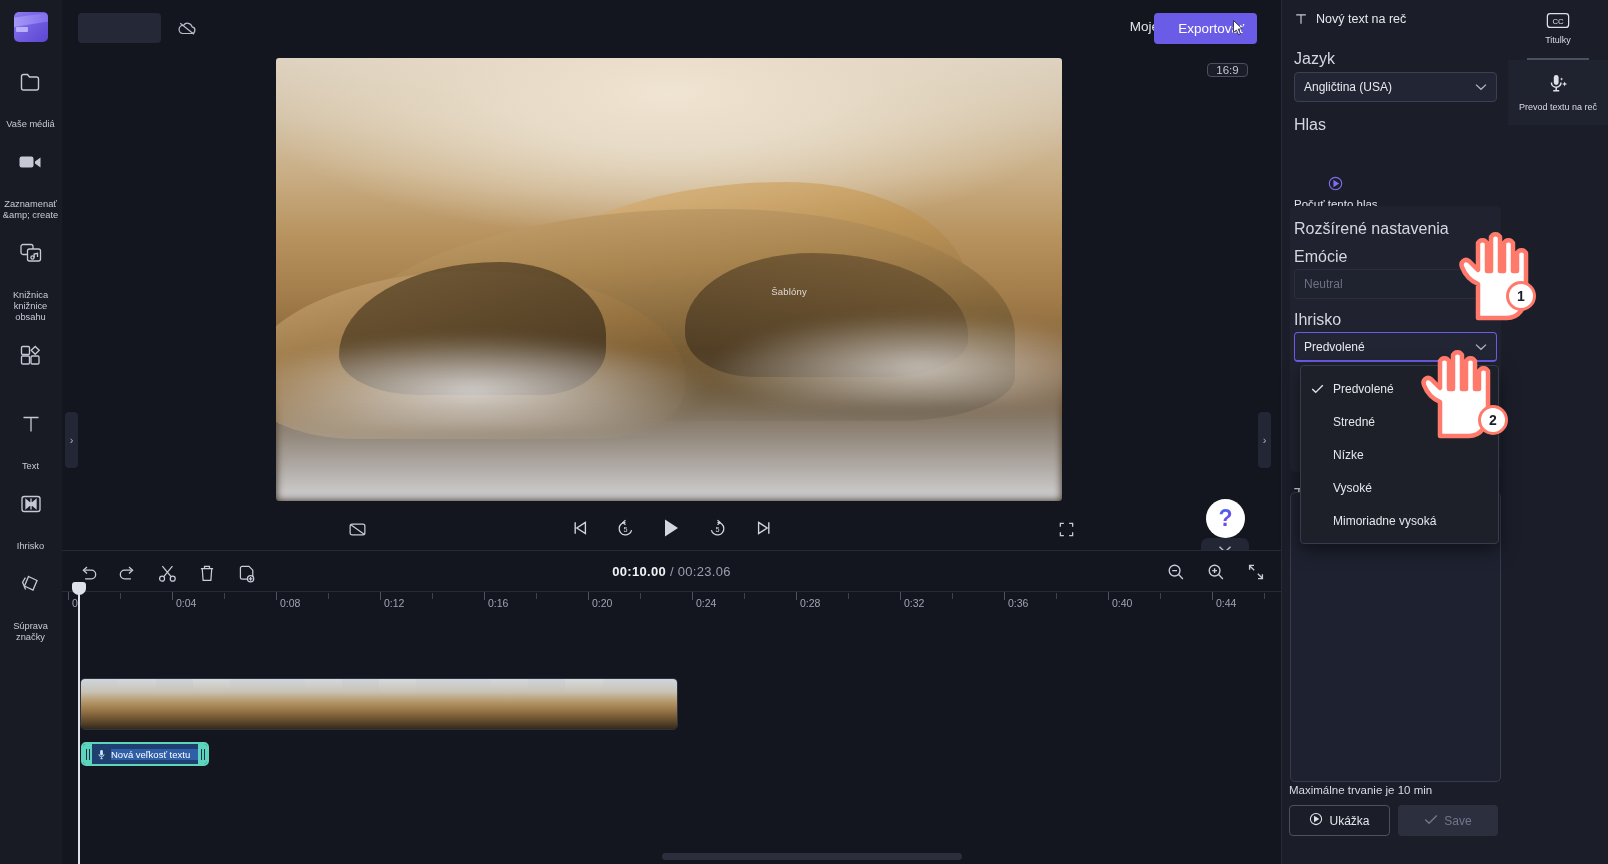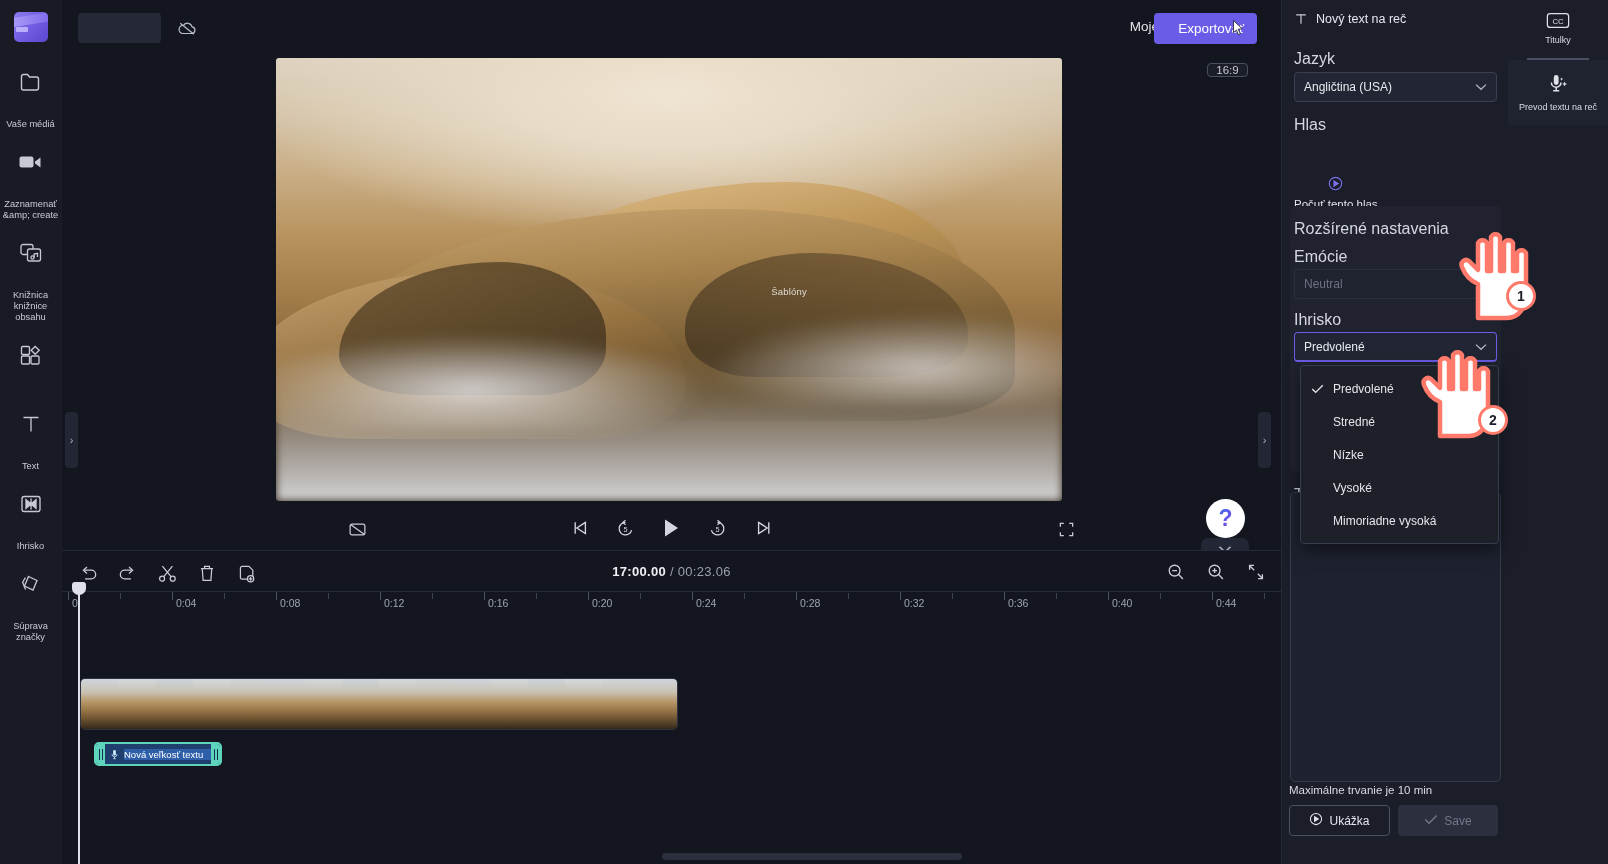--- a/index.html
+++ b/index.html
@@ -204,21 +204,21 @@
   .playhead::before {
     content:""; position:absolute; left:-6px; top:-6px; width:14px; height:13px;
     background:#dfe1ea; border-radius:3px 3px 50% 50%;
   }
   .track-video {
     position:absolute; left:18px; top:128px; width:598px; height:52px;
     border-radius:5px; overflow:hidden; display:flex; border:1px solid #2e3342;
   }
   .thumb { flex:1 1 0; height:100%; }
   .track-audio {
-    position:absolute; left:32px; top:192px; width:128px; height:24px;
+    position:absolute; left:19px; top:192px; width:128px; height:24px;
     background:#1f3f6e; border:2px solid #5fd4bd; border-radius:5px;
     display:flex; align-items:center; overflow:hidden; cursor:pointer;
   }
   .handle { width:9px; height:100%; background:#5fd4bd; display:flex;
     align-items:center; justify-content:center; flex:0 0 auto; }
   .handle span { display:block; width:1px; height:11px; background:#12304f; margin:0 1px; }
   .clip-ico { flex:0 0 auto; margin-left:4px; color:#cfe9ff; display:flex; align-items:center; }
   .clip-label {
     flex:1 1 auto; font-size:9.5px; color:#fff; white-space:nowrap; overflow:hidden;
     margin-left:4px; background:#2f5fa8;
@@ -511,21 +511,21 @@
       </div>
       <div class="tl-tool" style="left:172px;">
         <svg width="19" height="19" viewBox="0 0 20 20" fill="none" stroke="currentColor" stroke-width="1.3">
           <path d="M5.4 2.5h7.2l4 4v7.6a1.8 1.8 0 01-1.8 1.8H5.4a1.8 1.8 0 01-1.8-1.8V4.3A1.8 1.8 0 015.4 2.5z"></path>
           <circle cx="14.3" cy="15.6" r="3.3" fill="#14161f"></circle>
           <path d="M14.3 13.6v4M12.3 15.6h4"></path>
         </svg>
       </div>
 
       <div class="timecode">
-        <span class="cur">17:00.00</span>
+        <span class="cur">00:10.00</span>
         <span class="tot">/</span>
         <span class="tot">00:23.06</span>
       </div>
 
       <div class="tl-right">
         <div>
           <svg width="18" height="18" viewBox="0 0 18 18" fill="none" stroke="currentColor" stroke-width="1.35">
             <circle cx="7.6" cy="7.6" r="5.4"></circle>
               <path d="M11.6 11.6l4.3 4.3M5.2 7.6h4.8"></path>
           </svg>

